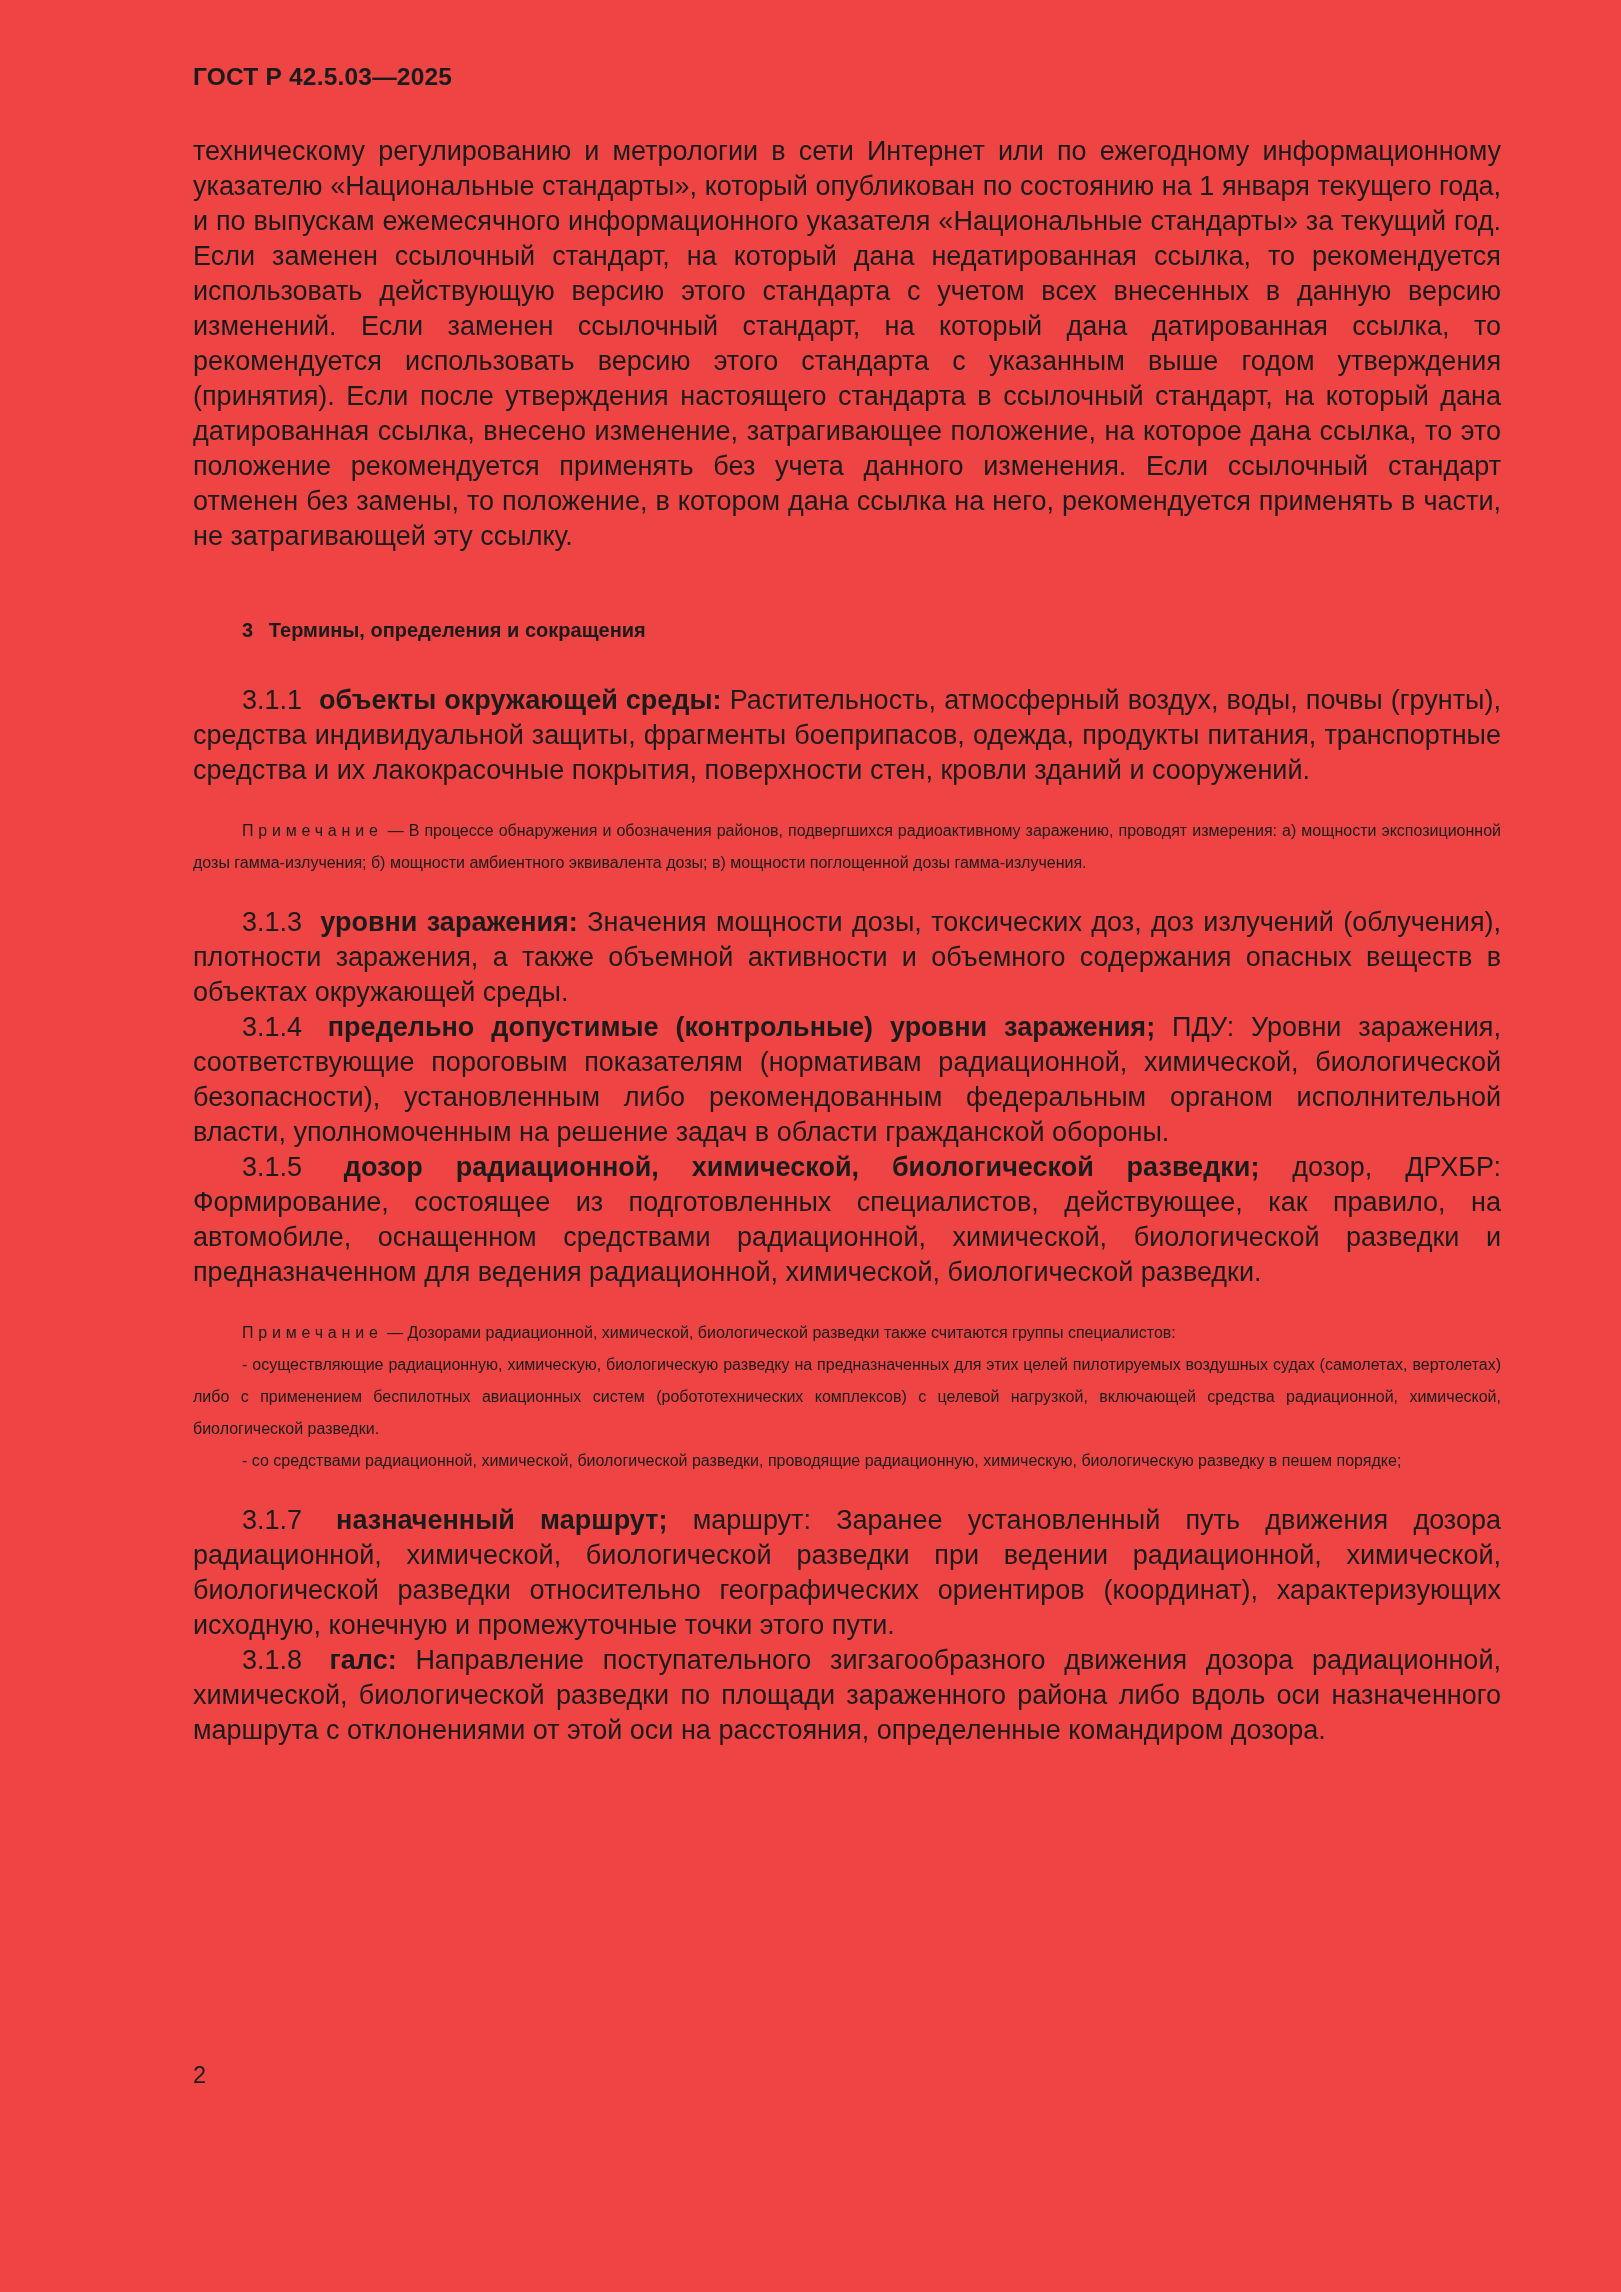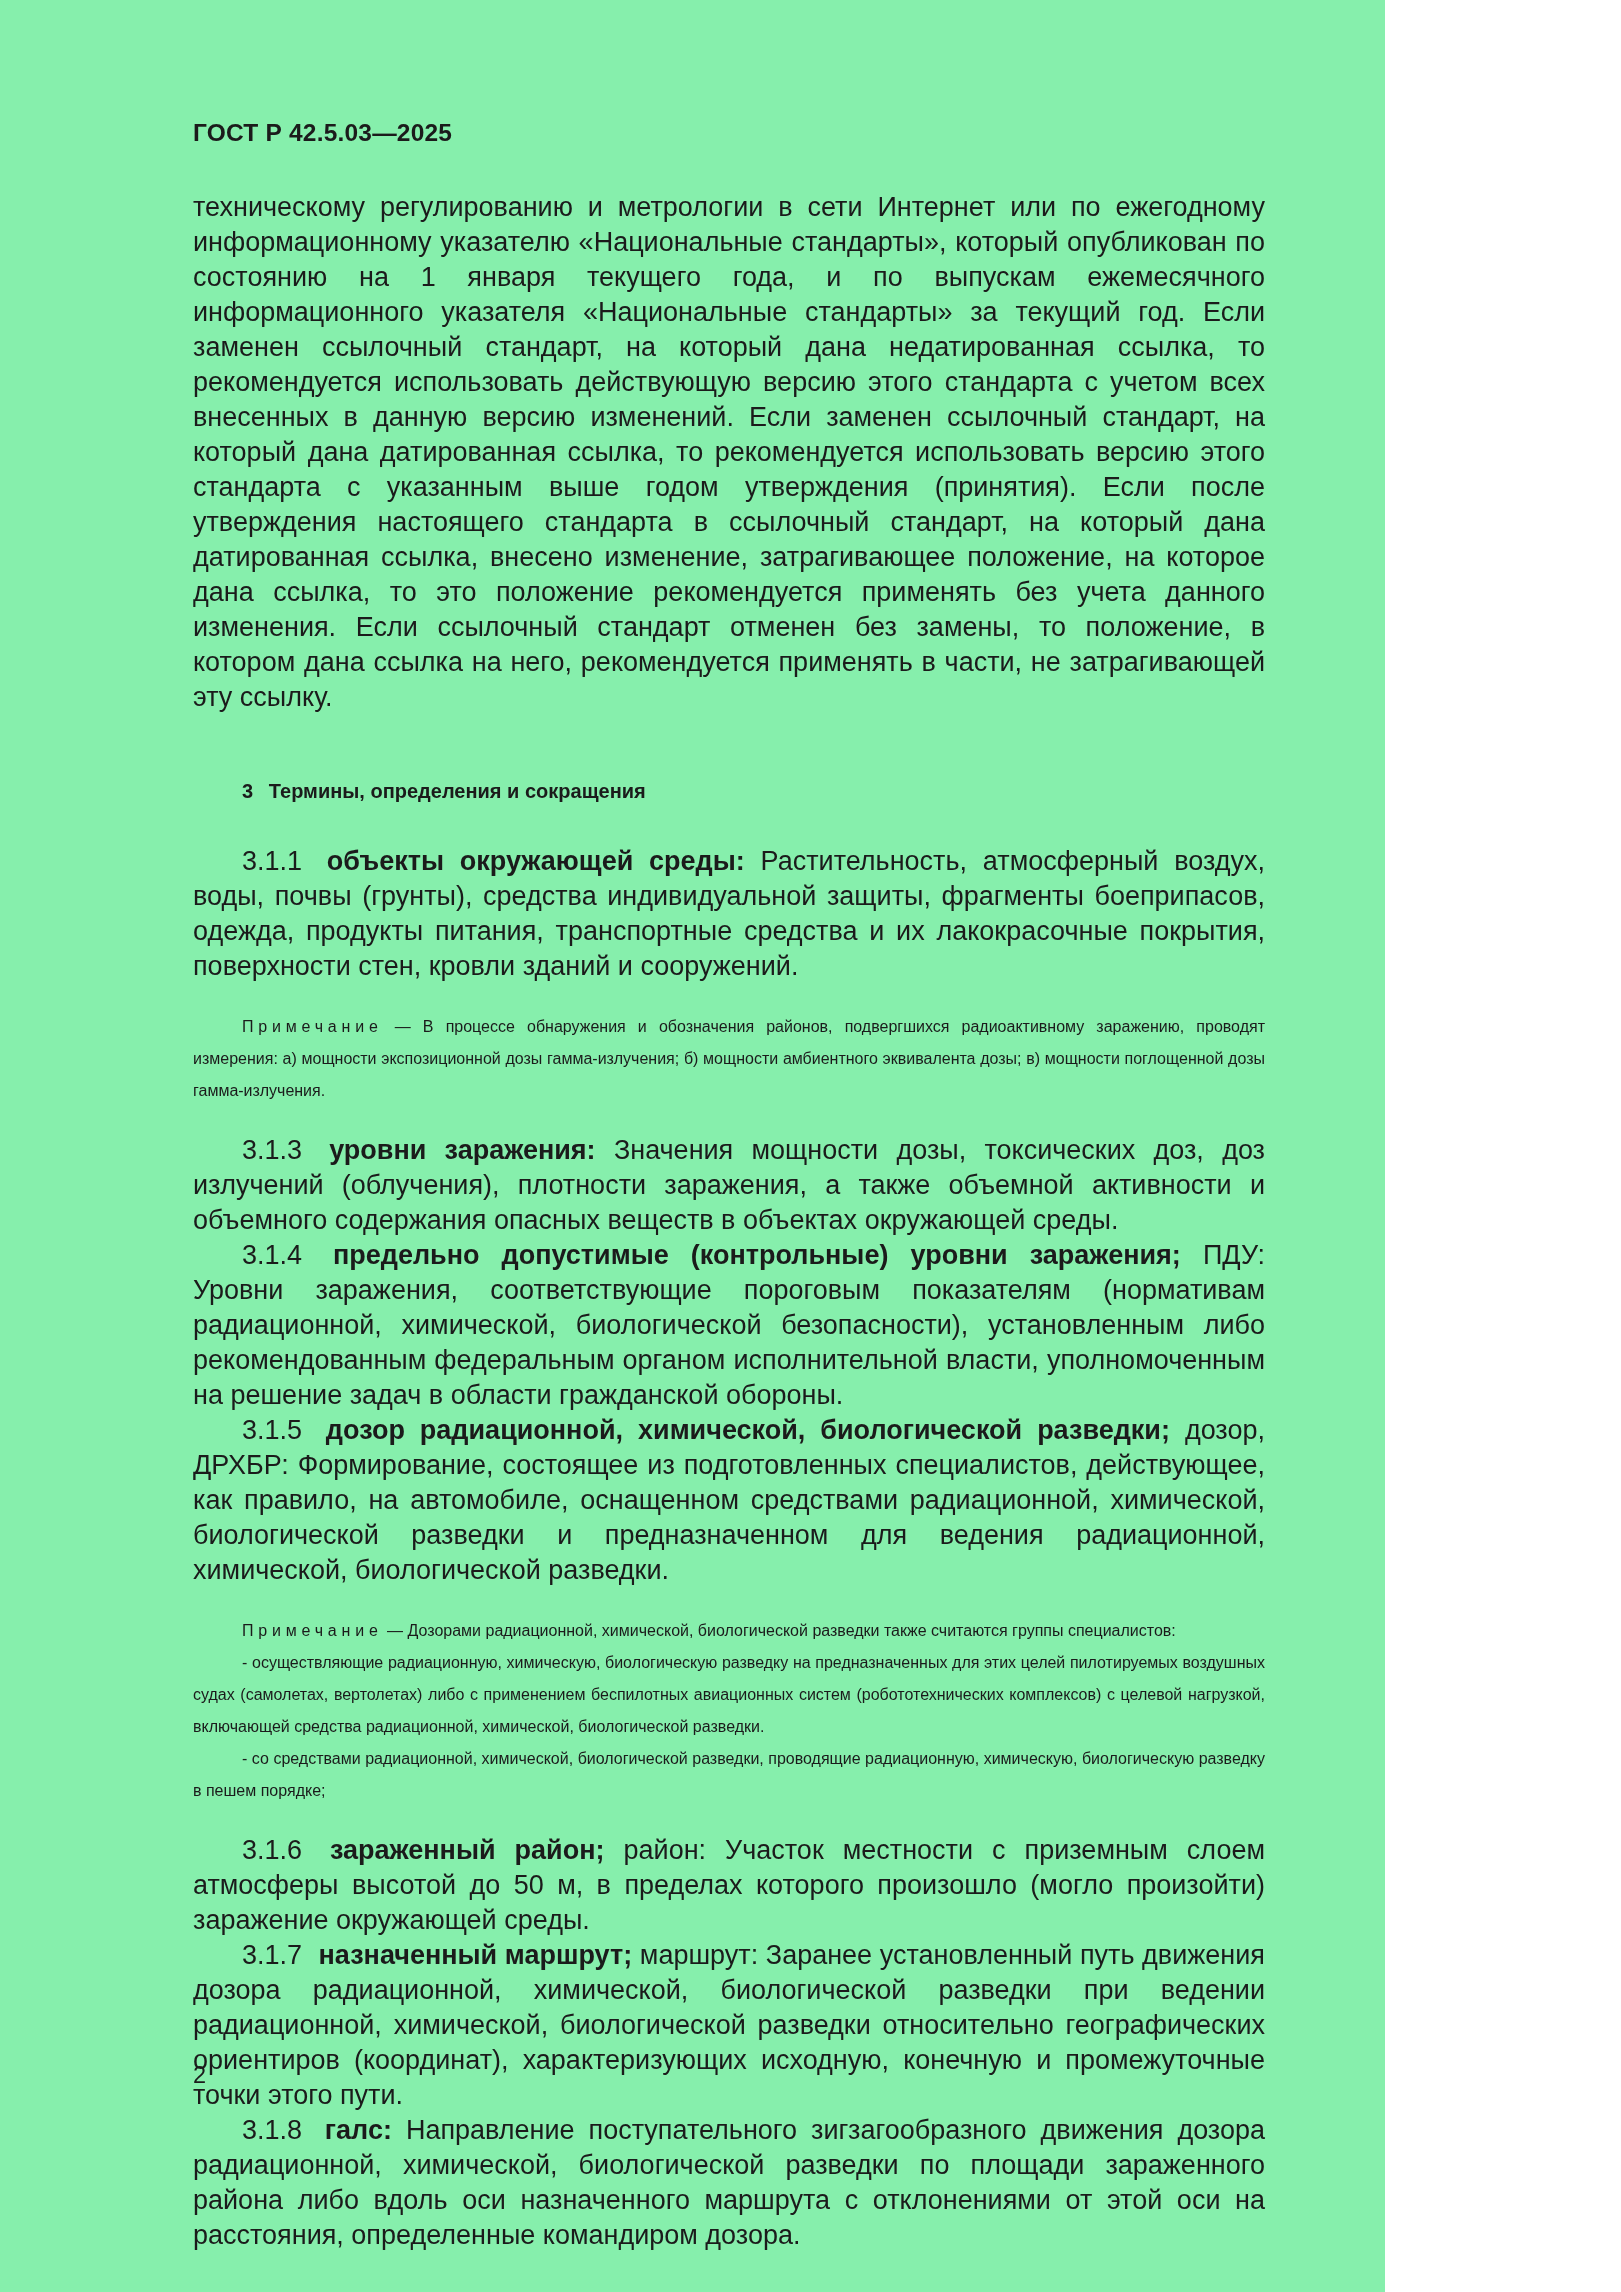--- a/index.html
+++ b/index.html
@@ -2,27 +2,27 @@
 <html lang="ru"><head>
 <meta charset="utf-8">
 <style>
   html, body {
     margin: 0;
     padding: 0;
     background: #ffffff;
   }
   .page {
     position: relative;
-    width: 1385px;
+    width: 1621px;
     height: 2293px;
     box-sizing: border-box;
-    background: #86efac;
+    background: #ef4444;
     color: #1b1b1b;
     font-family: "Liberation Sans", "DejaVu Sans", sans-serif;
-    padding: 119px 120px 0 193px;
+    padding: 63px 120px 0 193px;
     overflow: hidden;
   }
   .doc-code {
     font-size: 24.5px;
     font-weight: bold;
     letter-spacing: 0.2px;
     margin: 0 0 43px 0;
   }
   .para {
     margin: 0;
@@ -117,25 +117,20 @@
 
   <div class="note">
     <p>
       <span class="note-label">Примечание</span>
       <span>— Дозорами радиационной, химической, биологической разведки также считаются группы специалистов:</span>
     </p>
     <p>- осуществляющие радиационную, химическую, биологическую разведку на предназначенных для этих целей пилотируемых воздушных судах (самолетах, вертолетах) либо с применением беспилотных авиационных систем (робототехнических комплексов) с целевой нагрузкой, включающей средства радиационной, химической, биологической разведки.</p>
     <p>- со средствами радиационной, химической, биологической разведки, проводящие радиационную, химическую, биологическую разведку в пешем порядке;</p>
   </div>
 
-  <p class="para">
-    <span class="cnum">3.1.6</span>
-    <span class="term">зараженный район;</span>
-    <span>район: Участок местности с приземным слоем атмосферы высотой до 50 м, в пределах которого произошло (могло произойти) заражение окружающей среды.</span>
-  </p>
 
   <p class="para">
     <span class="cnum">3.1.7</span>
     <span class="term">назначенный маршрут;</span>
     <span>маршрут: Заранее установленный путь движения дозора радиационной, химической, биологической разведки при ведении радиационной, химической, биологической разведки относительно географических ориентиров (координат), характеризующих исходную, конечную и промежуточные точки этого пути.</span>
   </p>
 
   <p class="para">
     <span class="cnum">3.1.8</span>
     <span class="term">галс:</span>

